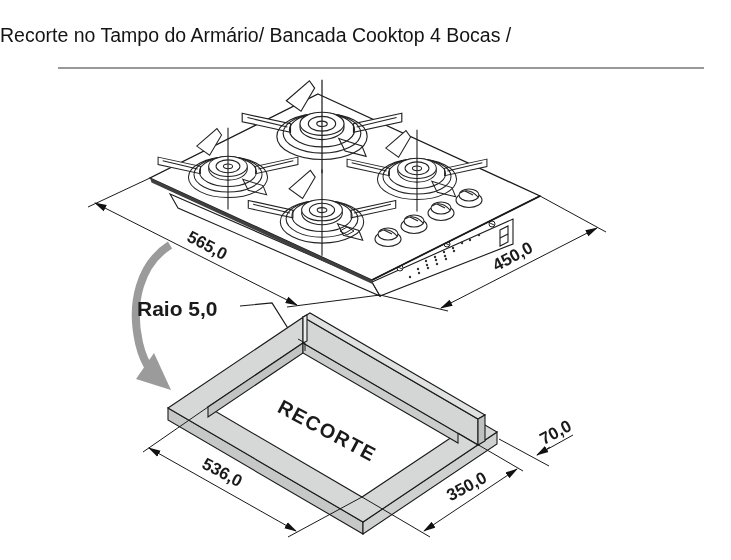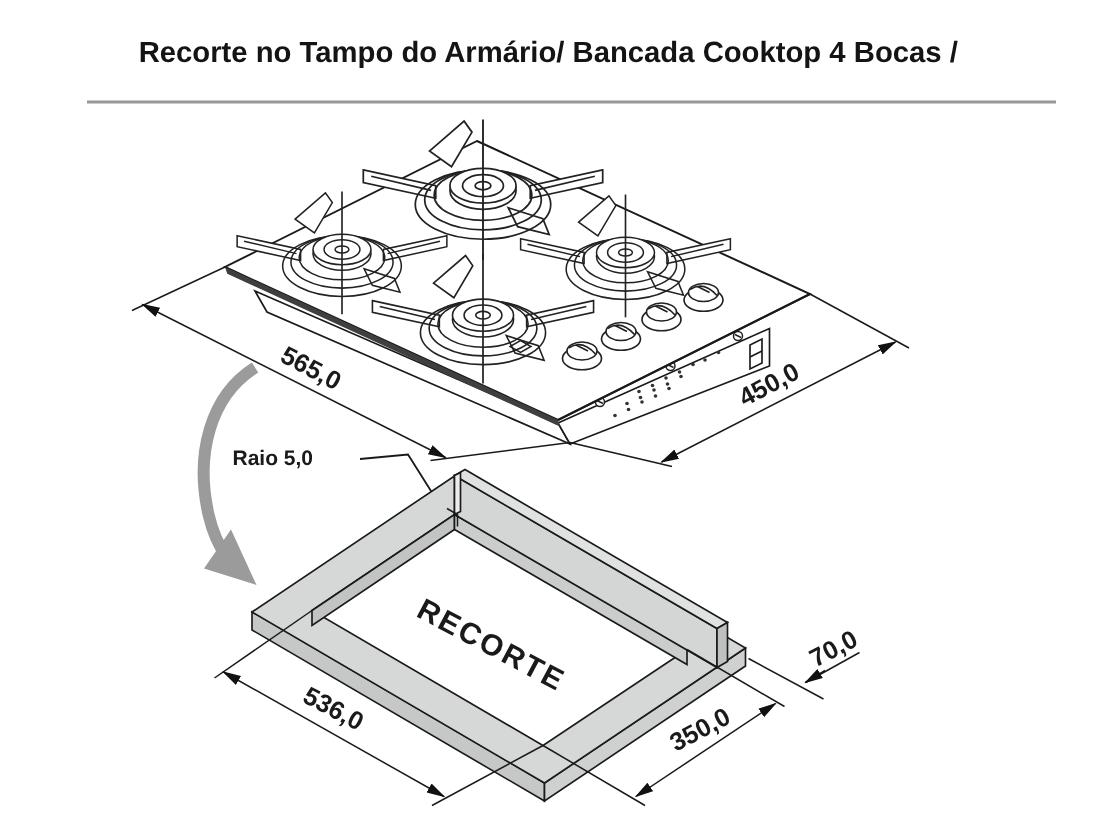--- a/index.html
+++ b/index.html
@@ -2,37 +2,37 @@
 <html><head>
 <meta charset="utf-8">
 <style>
   html,body{margin:0;padding:0;background:#ffffff;}
   .stage{
     position:relative;width:731px;height:560px;background:#ffffff;overflow:hidden;
     font-family:"Liberation Sans","DejaVu Sans",sans-serif;color:#111;
   }
   .stage svg{position:absolute;left:0;top:0;}
   .title{
-    position:absolute;left:0;top:24px;width:731px;text-align:center;
-    font-size:19.5px;line-height:23px;font-weight:bold;color:#141414;letter-spacing:0px;
+    position:absolute;left:0;top:24px;width:731px;
+    font-size:19.5px;line-height:23px;font-weight:normal;color:#141414;letter-spacing:0px;
   }
   .title-underline{
     position:absolute;left:58px;top:67px;width:646px;height:2px;background:#989898;
   }
   .lbl{
     position:absolute;font-weight:bold;color:#1a1a1a;white-space:nowrap;
     transform-origin:center center;
   }
   .dim{font-size:17px;}
   .t565{left:207px;top:246px;transform:translate(-50%,-50%) rotate(28deg);}
   .t450{left:513px;top:257px;transform:translate(-50%,-50%) rotate(-28deg);}
   .t536{left:222px;top:473px;transform:translate(-50%,-50%) rotate(28deg);}
   .t350{left:467px;top:487px;transform:translate(-50%,-50%) rotate(-28deg);}
   .t70 {left:556px;top:433px;transform:translate(-50%,-50%) rotate(-28deg);}
-  .raio{left:155px;top:297px;font-size:14px;}
+  .raio{left:137px;top:297px;font-size:21px;}
   .recorte{left:327px;top:431px;font-size:20px;letter-spacing:1.5px;
     transform:translate(-50%,-50%) rotate(28deg);}
 </style>
 </head>
 <body>
 
 <div class="stage">
 
 <svg width="731" height="560" viewBox="0 0 731 560">
   <defs>

